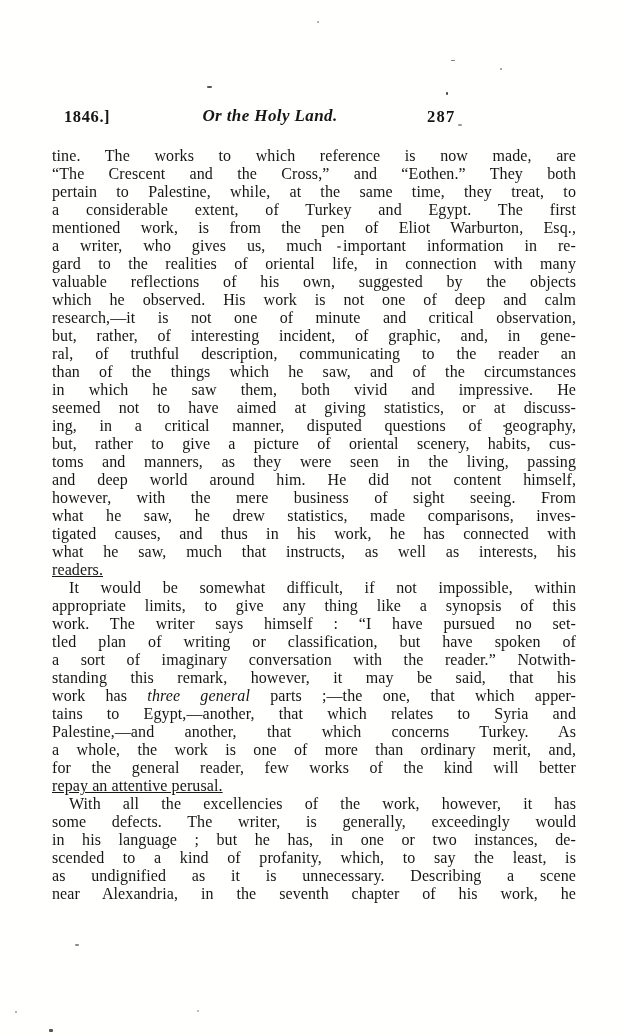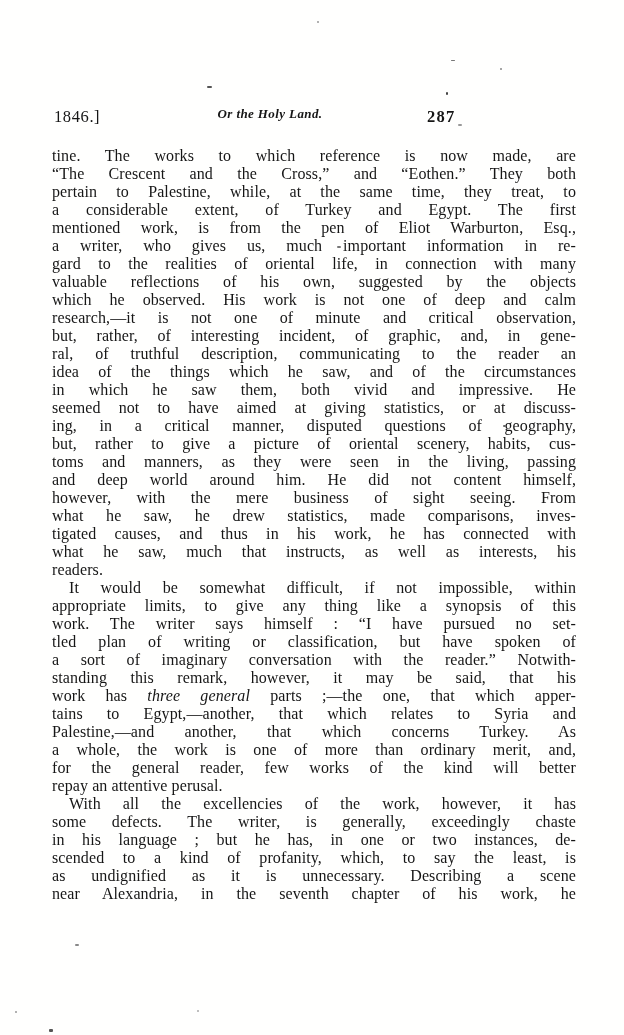--- a/index.html
+++ b/index.html
@@ -19,34 +19,34 @@
   .running-header {
     position: absolute;
     top: 107px;
     left: 0;
     right: 0;
     height: 22px;
     font-size: 16.5px;
   }
   .hdr-date {
     position: absolute;
-    left: 54px;
+    left: 64px;
     top: 0;
     letter-spacing: 0.6px;
-    font-weight: 400;
+    font-weight: 700;
   }
   .hdr-title {
     position: absolute;
     left: 166px;
     top: -1px;
     width: 208px;
     text-align: center;
     font-style: italic;
     font-weight: 600;
-    font-size: 13px;
+    font-size: 17px;
     letter-spacing: 0.4px;
   }
   .hdr-page {
     position: absolute;
     left: 427px;
     top: 0;
     letter-spacing: 1.2px;
     font-weight: bold;
   }
   .text-block {
@@ -59,20 +59,21 @@
     letter-spacing: 0.1px;
   }
   .paragraph { margin: 0; padding: 0; }
   .ln {
     text-align: justify;
     text-align-last: justify;
   }
   .ln.endpara {
     text-align: left;
     text-align-last: left;
+    text-decoration: underline;
   }
   .ln.indent {
     text-indent: 17px;
   }
   .it { font-style: italic; }
   .speck {
     position: absolute;
     background: #666;
     border-radius: 1px;
   }
@@ -96,21 +97,21 @@
       <div class="ln">pertain to Palestine, while, at the same time, they treat, to</div>
       <div class="ln">a considerable extent, of Turkey and Egypt.  The first</div>
       <div class="ln">mentioned work, is from the pen of Eliot Warburton, Esq.,</div>
       <div class="ln">a writer, who gives us, much important information in re-</div>
       <div class="ln">gard to the realities of oriental life, in connection with many</div>
       <div class="ln">valuable reflections of his own, suggested by the objects</div>
       <div class="ln">which he observed.  His work is not one of deep and calm</div>
       <div class="ln">research,—it is not one of minute and critical observation,</div>
       <div class="ln">but, rather, of interesting incident, of graphic, and, in gene-</div>
       <div class="ln">ral, of truthful description, communicating to the reader an</div>
-      <div class="ln">idea of the things which he saw, and of the circumstances</div>
+      <div class="ln">than of the things which he saw, and of the circumstances</div>
       <div class="ln">in which he saw them, both vivid and impressive.  He</div>
       <div class="ln">seemed not to have aimed at giving statistics, or at discuss-</div>
       <div class="ln">ing, in a critical manner, disputed questions of geography,</div>
       <div class="ln">but, rather to give a picture of oriental scenery, habits, cus-</div>
       <div class="ln">toms and manners, as they were seen in the living, passing</div>
       <div class="ln">and deep world around him.  He did not content himself,</div>
       <div class="ln">however, with the mere business of sight seeing.  From</div>
       <div class="ln">what he saw, he drew statistics, made comparisons, inves-</div>
       <div class="ln">tigated causes, and thus in his work, he has connected with</div>
       <div class="ln">what he saw, much that instructs, as well as interests, his</div>
@@ -129,21 +130,21 @@
       </div>
       <div class="ln">tains to Egypt,—another, that which relates to Syria and</div>
       <div class="ln">Palestine,—and another, that which concerns Turkey.  As</div>
       <div class="ln">a whole, the work is one of more than ordinary merit, and,</div>
       <div class="ln">for the general reader, few works of the kind will better</div>
       <div class="ln endpara">repay an attentive perusal.</div>
     </div>
 
     <div class="paragraph">
       <div class="ln indent">With all the excellencies of the work, however, it has</div>
-      <div class="ln">some defects.  The writer, is generally, exceedingly chaste</div>
+      <div class="ln">some defects.  The writer, is generally, exceedingly would</div>
       <div class="ln">in his language ; but he has, in one or two instances, de-</div>
       <div class="ln">scended to a kind of profanity, which, to say the least, is</div>
       <div class="ln">as undignified as it is unnecessary.  Describing a scene</div>
       <div class="ln">near Alexandria, in the seventh chapter of his work, he</div>
     </div>
 
   </div>
 
   <div class="speck" style="left:317px; top:21px;  width:2px; height:2px; background:#999;"></div>
   <div class="speck" style="left:451px; top:60px;  width:4px; height:1px; background:#777;"></div>

